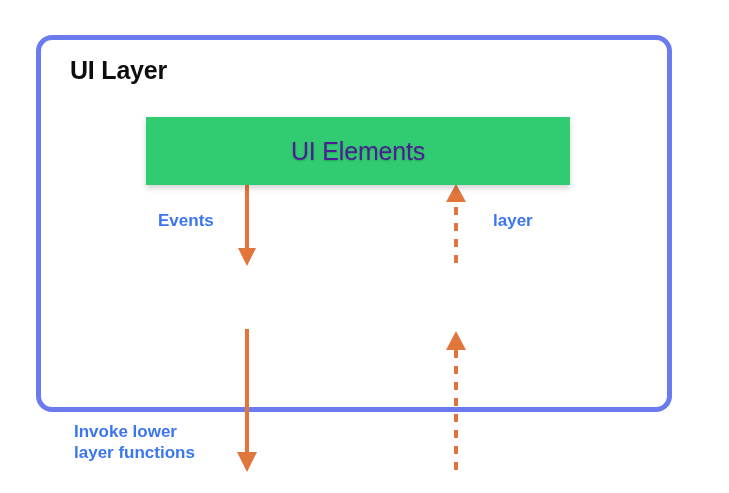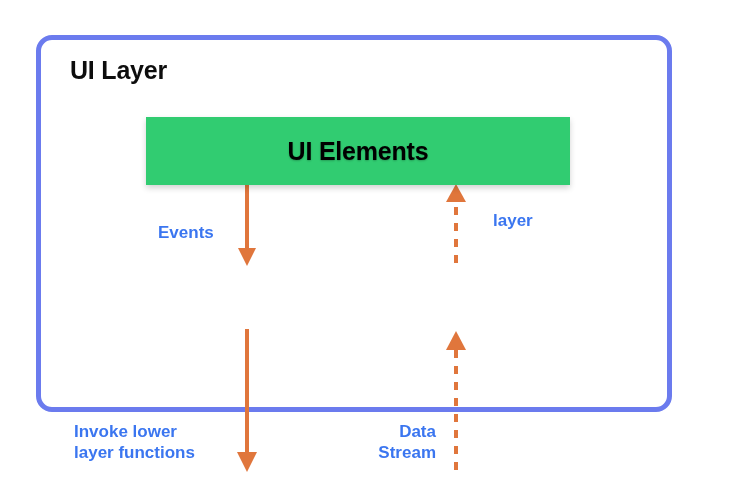--- a/index.html
+++ b/index.html
@@ -44,23 +44,23 @@
     letter-spacing: -0.2px;
     white-space: nowrap;
   }
 
   
   .block {
     position: absolute;
     display: flex;
     align-items: center;
     justify-content: center;
-    color: #000000;
+    color: #4c1d95;
     font-size: 25px;
-    font-weight: bold;
+    font-weight: normal;
     letter-spacing: -0.2px;
     box-shadow: 0 3px 6px rgba(0,0,0,0.18);
     text-shadow: 0 1px 2px rgba(0,0,0,0.22);
     white-space: nowrap;
   }
 
   #ui-elements-block {
     left: 146px;
     top: 117px;
     width: 424px;
@@ -91,21 +91,21 @@
     position: absolute;
     color: #3b76f0;
     font-size: 17px;
     font-weight: bold;
     line-height: 21px;
     white-space: pre;
   }
 
   #label-events {
     left: 158px;
-    top: 222px;
+    top: 210px;
   }
 
   #label-flow {
     left: 493px;
     top: 210px;
   }
 
   #label-invoke {
     left: 74px;
     top: 421px;
@@ -157,16 +157,14 @@
   </div>
 
 
   <div class="edge-label" id="label-events">Events</div>
 
   <div class="edge-label" id="label-flow">layer</div>
 
   <div class="edge-label" id="label-invoke">Invoke lower
 layer functions</div>
 
-  <div class="edge-label" id="label-data-stream">Data
-Stream</div>
 
 </div>
 
 </body></html>

